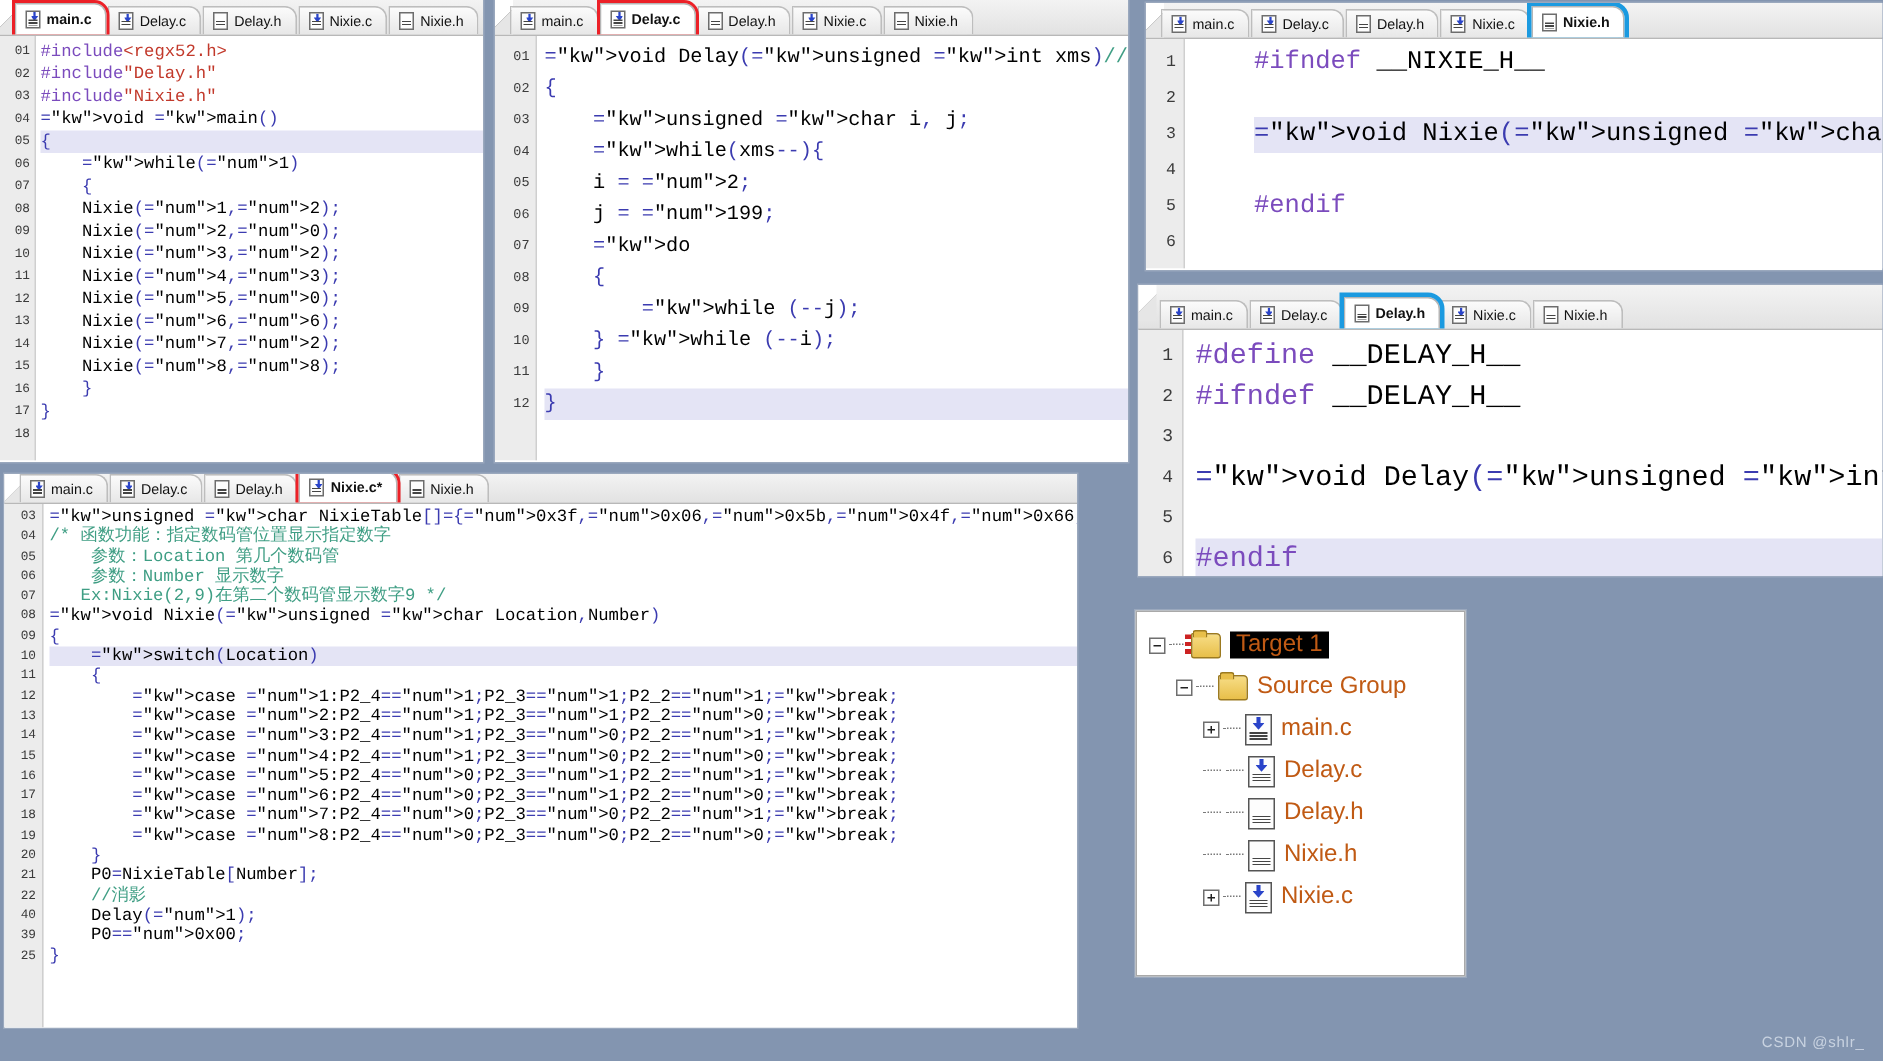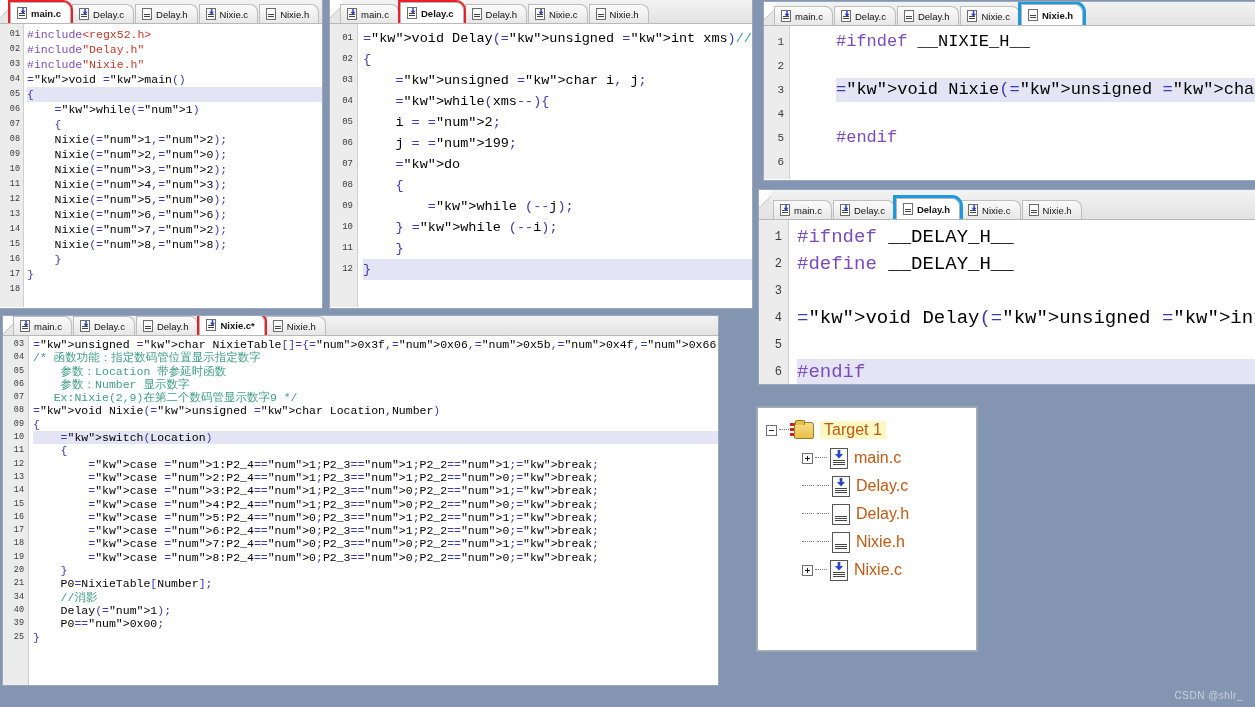--- a/index.html
+++ b/index.html
@@ -97,21 +97,21 @@
   }
   .ficon.file:after{
     content:"";position:absolute;left:2px;bottom:2px;right:2px;height:6px;
     background:repeating-linear-gradient(#444 0 1px,transparent 1px 2px);
   }
   .ficon.file.csrc:before{
     content:"";position:absolute;left:4px;top:1px;width:8px;height:9px;
     background:#2a44c9;clip-path:polygon(33% 0,67% 0,67% 50%,100% 50%,50% 100%,0 50%,33% 50%);
   }
   .tlabel{line-height:1;}
-  .tlabel.sel{background:#fef9c3;padding:1px 4px;}
+  .tlabel.sel{background:#000000;padding:1px 4px;}
   
   .wm{
     position:absolute;right:12px;bottom:6px;
     font-size:10px;color:#c8d2e0;letter-spacing:.5px;
   }
 </style>
 </head>
 <body>
 
 <div class="panel" id="p-main-c" style="left:0px;top:0px;width:322px;height:308px;">
@@ -304,22 +304,22 @@
   <div class="code" style="height:164px;font-size:19px;line-height:27px;">
     <div class="gutter" style="width:30px;padding:4px 6px 0 0;font-size:12px;line-height:27px;">
         <div>1</div>
         <div>2</div>
         <div>3</div>
         <div>4</div>
         <div>5</div>
         <div>6</div>
       </div>
     <div class="lines" style="padding:4px 0 0 8px;">
+        <div><span class="pre">#define</span> __DELAY_H__</div>
         <div><span class="pre">#ifndef</span> __DELAY_H__</div>
-        <div><span class="pre">#define</span> __DELAY_H__</div>
         <div>&nbsp;</div>
         <div><span class<span="" class="pun">=</span>"kw"&gt;void Delay<span class="pun">(</span><span class<span="" class="pun">=</span>"kw"&gt;unsigned <span class<span="" class="pun">=</span>"kw"&gt;int xms</div>
         <div>&nbsp;</div>
         <div class="ln-hl"><span class="pre">#endif</span></div>
       </div>
   </div>
 </div>
 
 <div class="panel" id="p-nixie-c" style="left:3px;top:316px;width:715px;height:369px;">
   <div class="tabstrip" style="height:20px;">
@@ -358,29 +358,29 @@
         <div>12</div>
         <div>13</div>
         <div>14</div>
         <div>15</div>
         <div>16</div>
         <div>17</div>
         <div>18</div>
         <div>19</div>
         <div>20</div>
         <div>21</div>
-        <div>34</div>
+        <div>22</div>
         <div>40</div>
         <div>39</div>
         <div>25</div>
       </div>
     <div class="lines" style="padding:2px 0 0 4px;">
         <div><span class<span="" class="pun">=</span>"kw"&gt;unsigned <span class<span="" class="pun">=</span>"kw"&gt;char NixieTable<span class="pun">[]={</span><span class<span="" class="pun">=</span>"num"&gt;0x3f<span class="pun">,</span><span class<span="" class="pun">=</span>"num"&gt;0x06<span class="pun">,</span><span class<span="" class="pun">=</span>"num"&gt;0x5b<span class="pun">,</span><span class<span="" class="pun">=</span>"num"&gt;0x4f<span class="pun">,</span><span class<span="" class="pun">=</span>"num"&gt;0x66<span class="pun">,</span>"num"&gt;0x6d"num"&gt;0x7d"num"&gt;0x07"num"&gt;0x7f"num"&gt;0x6f </div>
         <div><span class="cmt">/* 函数功能：指定数码管位置显示指定数字</span></div>
-        <div><span class="cmt">    参数：Location 带参延时函数</span></div>
+        <div><span class="cmt">    参数：Location 第几个数码管</span></div>
         <div><span class="cmt">    参数：Number 显示数字</span></div>
         <div><span class="cmt">   Ex:Nixie(2,9)在第二个数码管显示数字9 */</span></div>
         <div><span class<span="" class="pun">=</span>"kw"&gt;void Nixie<span class="pun">(</span><span class<span="" class="pun">=</span>"kw"&gt;unsigned <span class<span="" class="pun">=</span>"kw"&gt;char Location<span class="pun">,</span>Number<span class="pun">)</span></div>
         <div><span class="pun">{</span></div>
         <div class="ln-hl">    <span class<span="" class="pun">=</span>"kw"&gt;switch<span class="pun">(</span>Location<span class="pun">)</span></div>
         <div>    <span class="pun">{</span></div>
         <div>        <span class<span="" class="pun">=</span>"kw"&gt;case <span class<span="" class="pun">=</span>"num"&gt;1:P2_4<span class="pun">=</span><span class<span="" class="pun">=</span>"num"&gt;1<span class="pun">;</span>P2_3<span class="pun">=</span><span class<span="" class="pun">=</span>"num"&gt;1<span class="pun">;</span>P2_2<span class="pun">=</span><span class<span="" class="pun">=</span>"num"&gt;1<span class="pun">;</span><span class<span="" class="pun">=</span>"kw"&gt;break<span class="pun">;</span></div>
         <div>        <span class<span="" class="pun">=</span>"kw"&gt;case <span class<span="" class="pun">=</span>"num"&gt;2:P2_4<span class="pun">=</span><span class<span="" class="pun">=</span>"num"&gt;1<span class="pun">;</span>P2_3<span class="pun">=</span><span class<span="" class="pun">=</span>"num"&gt;1<span class="pun">;</span>P2_2<span class="pun">=</span><span class<span="" class="pun">=</span>"num"&gt;0<span class="pun">;</span><span class<span="" class="pun">=</span>"kw"&gt;break<span class="pun">;</span></div>
         <div>        <span class<span="" class="pun">=</span>"kw"&gt;case <span class<span="" class="pun">=</span>"num"&gt;3:P2_4<span class="pun">=</span><span class<span="" class="pun">=</span>"num"&gt;1<span class="pun">;</span>P2_3<span class="pun">=</span><span class<span="" class="pun">=</span>"num"&gt;0<span class="pun">;</span>P2_2<span class="pun">=</span><span class<span="" class="pun">=</span>"num"&gt;1<span class="pun">;</span><span class<span="" class="pun">=</span>"kw"&gt;break<span class="pun">;</span></div>
         <div>        <span class<span="" class="pun">=</span>"kw"&gt;case <span class<span="" class="pun">=</span>"num"&gt;4:P2_4<span class="pun">=</span><span class<span="" class="pun">=</span>"num"&gt;1<span class="pun">;</span>P2_3<span class="pun">=</span><span class<span="" class="pun">=</span>"num"&gt;0<span class="pun">;</span>P2_2<span class="pun">=</span><span class<span="" class="pun">=</span>"num"&gt;0<span class="pun">;</span><span class<span="" class="pun">=</span>"kw"&gt;break<span class="pun">;</span></div>
@@ -400,20 +400,27 @@
 
 <div class="panel" id="p-tree" style="left:757px;top:407px;width:218px;height:242px;border:1px solid #a9a9a9;">
   <div class="tree">
       <div class="trow">
         <span class="tog"></span>
         <span class="dots"></span>
         <span class="ficon folder target"></span>
         <span class="tlabel sel">Target 1</span>
       </div>
       <div class="trow">
+        <span class="spacer" style="width: 18px;"></span>
+        <span class="tog"></span>
+        <span class="dots"></span>
+        <span class="ficon folder"></span>
+        <span class="tlabel">Source Group</span>
+      </div>
+      <div class="trow">
         <span class="spacer" style="width: 36px;"></span>
         <span class="tog plus"></span>
         <span class="dots"></span>
         <span class="ficon file csrc"></span>
         <span class="tlabel">main.c</span>
       </div>
       <div class="trow">
         <span class="spacer" style="width: 36px;"></span>
         <span class="dots"></span>
         <span class="dots"></span>

